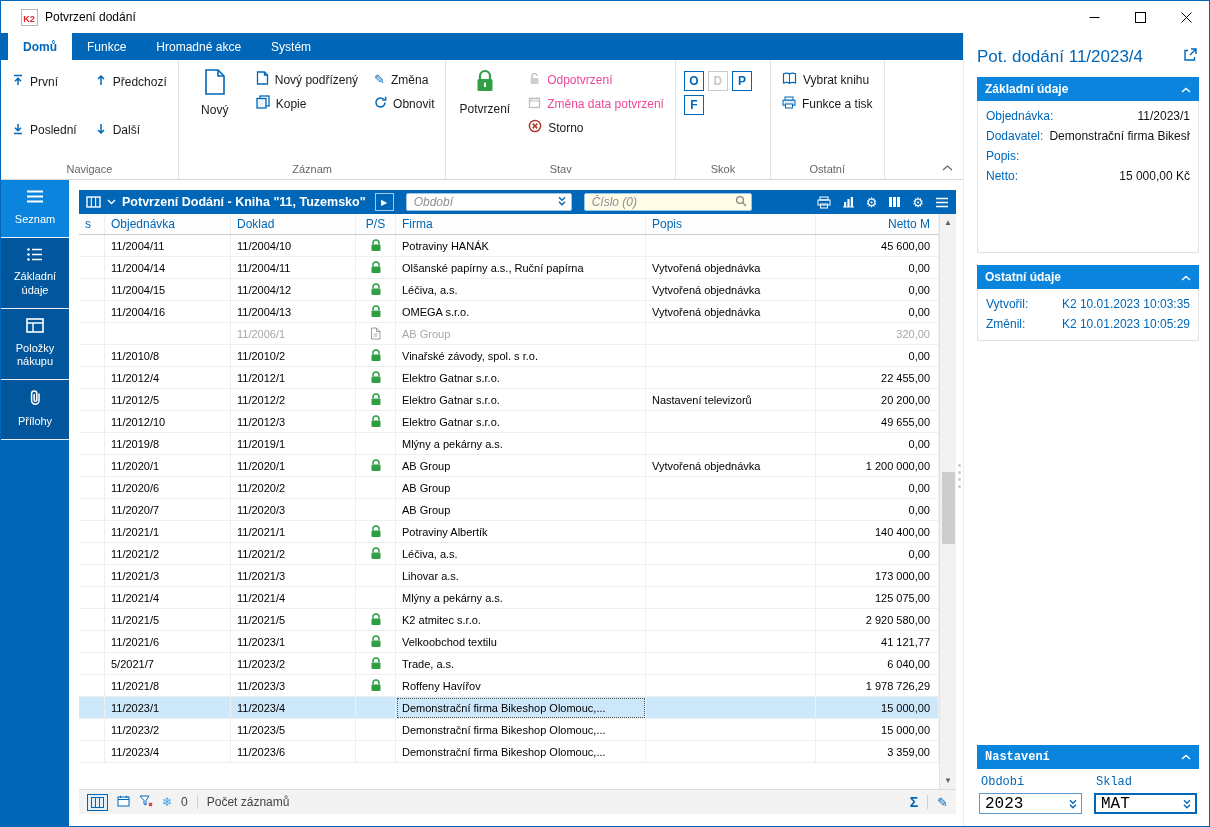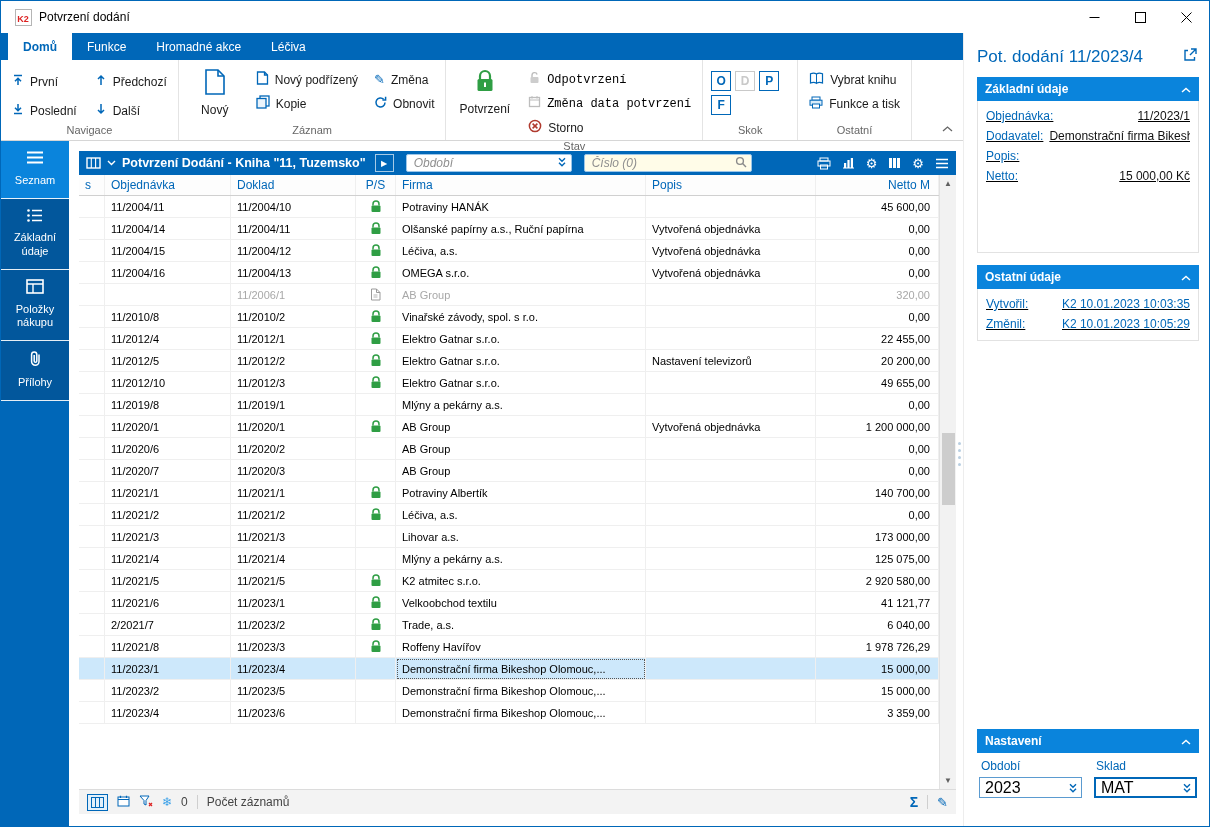--- a/index.html
+++ b/index.html
@@ -1,42 +1,42 @@
 <!DOCTYPE html>
 <html><head>
 <meta charset="utf-8">
 <style>
   * { box-sizing: border-box; margin: 0; padding: 0; }
   body { font-family: "Liberation Sans", sans-serif; font-size: 12px; background: #888; }
   .window { width: 1210px; height: 827px; background: #fff; border: 1px solid #0067b8; overflow: hidden; position: relative; }
 
   
-  .titlebar { height: 32px; display: flex; align-items: center; padding-left: 14px; background: #fff; }
+  .titlebar { height: 32px; display: flex; align-items: center; padding-left: 20px; background: #fff; }
   .app-logo { width: 17px; height: 17px; display: flex; }
   .titlebar .title { margin-left: 7px; font-size: 12px; color: #000000; }
   .win-controls { margin-left: auto; display: flex; height: 100%; }
   .win-btn { width: 46px; height: 100%; display: flex; align-items: center; justify-content: center; }
 
   
   .app-body { display: flex; height: 793px; }
   .left-pane { width: 962px; display: flex; flex-direction: column; }
 
   
   .ribbon-tabs { height: 27px; background: #0067b8; display: flex; align-items: stretch; padding-left: 7px; }
   .rtab { padding: 0 15px; display: flex; align-items: center; color: #fff; font-size: 12px; cursor: default; }
   .rtab.active { background: #fff; color: #0067b8; font-weight: bold; }
 
   
-  .ribbon { height: 81px; background: #fff; border-bottom: 1px solid #d6d6d6; display: flex; position: relative; }
+  .ribbon { height: 120px; background: #fff; border-bottom: 1px solid #d6d6d6; display: flex; position: relative; }
   .rgroup { display: flex; flex-direction: column; border-right: 1px solid #e4e4e4; padding: 3px 8px 0; }
   .rg-body { flex: 1; display: flex; align-items: flex-start; }
   .rg-label { text-align: center; font-size: 11px; color: #666; padding: 2px 4px 4px; }
   .nav-grid { display: grid; grid-template-columns: auto auto; column-gap: 12px; row-gap: 7px; padding-top: 8px; }
   .rbtn { display: flex; align-items: center; gap: 6px; font-size: 12px; color: #1a1a1a; white-space: nowrap; height: 21px; padding: 0 3px; cursor: default; }
-  .rbtn.disabled { color: #000000; font-family: Liberation Mono, monospace; }
+  .rbtn.disabled { color: #ec4899; }
   .bigbtn { display: flex; flex-direction: column; align-items: center; justify-content: center; gap: 5px; min-width: 56px; font-size: 12px; color: #1a1a1a; padding: 6px 5px 4px; cursor: default; }
   .rcol { display: flex; flex-direction: column; padding-top: 6px; gap: 3px; }
   .skok-grid { display: flex; flex-wrap: wrap; width: 78px; gap: 4px; padding-top: 8px; }
   .skok-btn { width: 20px; height: 20px; border: 1px solid #0067b8; color: #0067b8; font-weight: bold; display: flex; align-items: center; justify-content: center; font-size: 12px; background: #fff; cursor: default; }
   .skok-btn.disabled { border-color: #c9c9c9; color: #c9c9c9; }
   .ribbon-collapse { position: absolute; right: 10px; bottom: 5px; }
 
   
   .main { flex: 1; display: flex; position: relative; min-height: 0; }
   .sidebar { width: 68px; background: #0067b8; display: flex; flex-direction: column; }
@@ -94,21 +94,21 @@
   .snow-glyph { color: #3aa0e8; font-size: 12px; }
   .gear-glyph { color: #fff; font-size: 13px; }
 
   
   .detail { flex: 1; display: flex; flex-direction: column; padding: 0 10px 12px 13px; border-left: 1px solid #ededed; min-width: 0; }
   .d-title-row { display: flex; align-items: center; justify-content: space-between; padding: 14px 2px 10px 0; color: #0067b8; font-size: 17px; }
   .d-section { margin-bottom: 12px; }
   .d-header { height: 24px; background: #0a84dc; color: #fff; font-weight: bold; font-size: 12px; display: flex; align-items: center; justify-content: space-between; padding: 0 8px; cursor: default; }
   .d-box { border: 1px solid #e2e2e2; border-top: 0; padding: 5px 0 6px; }
   .d-box.tall { min-height: 152px; }
-  .dfield { display: flex; justify-content: space-between; gap: 6px; padding: 3px 8px; font-size: 12px; text-decoration: underline; }
+  .dfield { display: flex; justify-content: space-between; gap: 6px; padding: 3px 8px; font-size: 12px; }
   .dlabel { color: #0067b8; white-space: nowrap; }
   .dvalue { color: #111; white-space: nowrap; overflow: hidden; }
   .blue-values .dvalue { color: #0067b8; }
   .d-spacer { flex: 1; }
   .nast-body { display: grid; grid-template-columns: 1fr 1fr; column-gap: 12px; row-gap: 4px; padding: 6px 2px 0; }
   .nast-label { color: #0067b8; font-size: 12px; padding-left: 2px; }
   .combo { display: flex; align-items: center; border: 1px solid #5b9bd0; height: 21px; background: #fff; cursor: default; }
   .combo.focus { border: 2px solid #0067b8; }
   .combo .val { flex: 1; padding: 0 5px; font-size: 16px; color: #000000; }
   .combo .dd { width: 17px; display: flex; align-items: center; justify-content: center; }
@@ -145,21 +145,21 @@
     </div>
   </div>
 
   <div class="app-body">
     <div class="left-pane">
 
       <div class="ribbon-tabs">
           <div class="rtab active">Domů</div>
           <div class="rtab">Funkce</div>
           <div class="rtab">Hromadné akce</div>
-          <div class="rtab">Léčiva</div>
+          <div class="rtab">Systém</div>
         </div>
 
       <div class="ribbon">
 
         <div class="rgroup">
           <div class="rg-body nav-grid">
             <div class="rbtn">
               <span><svg width="12" height="12" viewBox="0 0 12 12">
                     <path d="M2 1.5h8" stroke="#0067b8" stroke-width="1.5"></path>
                     <path d="M6 11V4.5M3 7.2l3-3 3 3" fill="none" stroke="#0067b8" stroke-width="1.5"></path>
@@ -612,21 +612,21 @@
                     <div class="c col-ps">
                       <span style="display: flex;">
                         <svg width="12" height="13" viewBox="0 0 12 13">
                           <path d="M3 5.5V4a3 3 0 0 1 6 0v1.5" fill="none" stroke="#2f9e44" stroke-width="1.5"></path>
                           <rect x="1.5" y="5.5" width="9" height="6.5" rx="1" fill="#2f9e44"></rect>
                         </svg>
                       </span>
                     </div>
                     <div class="c col-firma">Potraviny Albertík</div>
                     <div class="c col-popis"></div>
-                    <div class="c col-netto">140 700,00</div>
+                    <div class="c col-netto">140 400,00</div>
                   </div>
                   <div class="trow">
                     <div class="c col-s"></div>
                     <div class="c col-obj">11/2021/2</div>
                     <div class="c col-dok">11/2021/2</div>
                     <div class="c col-ps">
                       <span style="display: flex;">
                         <svg width="12" height="13" viewBox="0 0 12 13">
                           <path d="M3 5.5V4a3 3 0 0 1 6 0v1.5" fill="none" stroke="#2f9e44" stroke-width="1.5"></path>
                           <rect x="1.5" y="5.5" width="9" height="6.5" rx="1" fill="#2f9e44"></rect>
@@ -682,21 +682,21 @@
                           <rect x="1.5" y="5.5" width="9" height="6.5" rx="1" fill="#2f9e44"></rect>
                         </svg>
                       </span>
                     </div>
                     <div class="c col-firma">Velkoobchod textilu</div>
                     <div class="c col-popis"></div>
                     <div class="c col-netto">41 121,77</div>
                   </div>
                   <div class="trow">
                     <div class="c col-s"></div>
-                    <div class="c col-obj">2/2021/7</div>
+                    <div class="c col-obj">5/2021/7</div>
                     <div class="c col-dok">11/2023/2</div>
                     <div class="c col-ps">
                       <span style="display: flex;">
                         <svg width="12" height="13" viewBox="0 0 12 13">
                           <path d="M3 5.5V4a3 3 0 0 1 6 0v1.5" fill="none" stroke="#2f9e44" stroke-width="1.5"></path>
                           <rect x="1.5" y="5.5" width="9" height="6.5" rx="1" fill="#2f9e44"></rect>
                         </svg>
                       </span>
                     </div>
                     <div class="c col-firma">Trade, a.s.</div>
@@ -842,21 +842,21 @@
             </div>
             <div class="dfield">
               <span class="dlabel">Změnil:</span>
               <span class="dvalue">K2 10.01.2023 10:05:29</span>
             </div>
           </div>
       </div>
 
       <div class="d-spacer"></div>
 
-      <div class="d-section" style="margin-bottom:16px;">
+      <div class="d-section" style="margin-bottom:0;font-family:Liberation Mono, monospace;">
         <div class="d-header">
           <span>Nastavení</span>
           <span><svg width="10" height="6" viewBox="0 0 10 6">
                 <path d="M1 5l4-3.5L9 5" fill="none" stroke="#fff" stroke-width="1.4"></path>
               </svg></span>
         </div>
         <div class="nast-body">
           <span class="nast-label">Období</span>
           <span class="nast-label">Sklad</span>
           <span class="combo">

